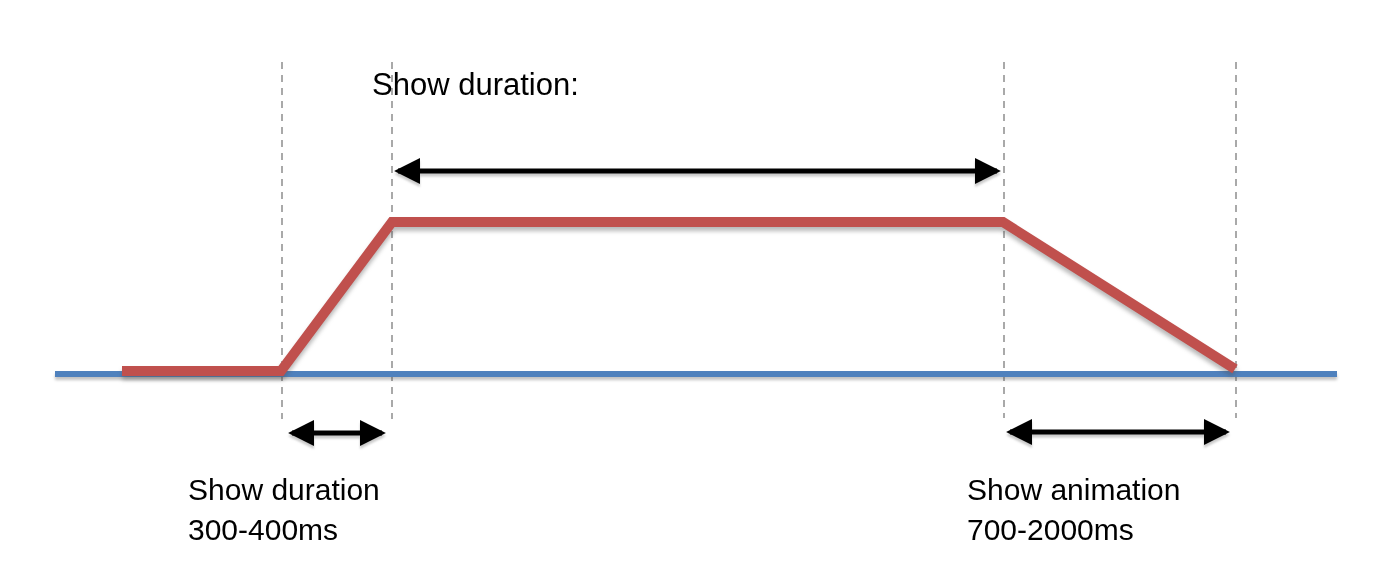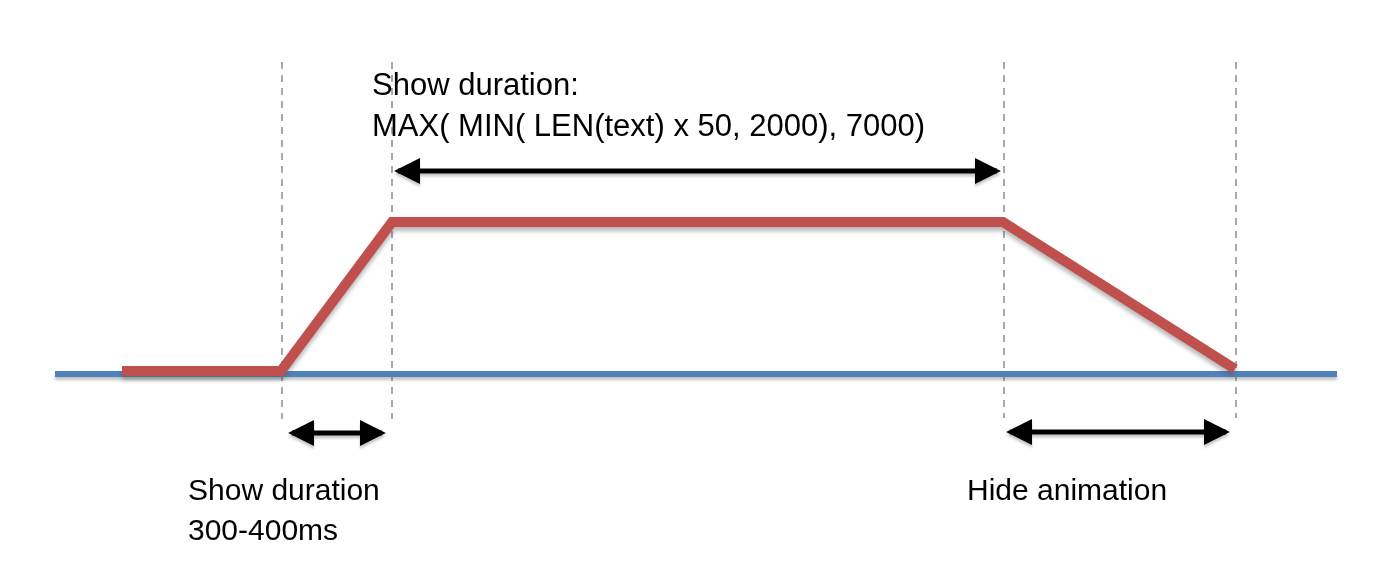--- a/index.html
+++ b/index.html
@@ -98,25 +98,25 @@
 
     <line x1="398" y1="171" x2="997" y2="171" class="measure-arrow" marker-start="url(#arrow-head)" marker-end="url(#arrow-head)"></line>
 
     <line x1="292" y1="433" x2="382" y2="433" class="measure-arrow" marker-start="url(#arrow-head)" marker-end="url(#arrow-head)"></line>
 
     <line x1="1010" y1="432" x2="1226" y2="432" class="measure-arrow" marker-start="url(#arrow-head)" marker-end="url(#arrow-head)"></line>
   </svg>
 
   <div class="label label-duration">
     <div>Show duration:</div>
-    <div>MAX( MIN( LEN(text) x 50, 2000), 7000)</div>
   </div>
 
   <div class="label label-show">
     <div>Show duration</div>
     <div>300-400ms</div>
   </div>
 
   <div class="label label-hide">
-    <div>Hide animation</div>
+    <div>Show animation</div>
+    <div>700-2000ms</div>
   </div>
 
 </div>
 
 </body></html>

